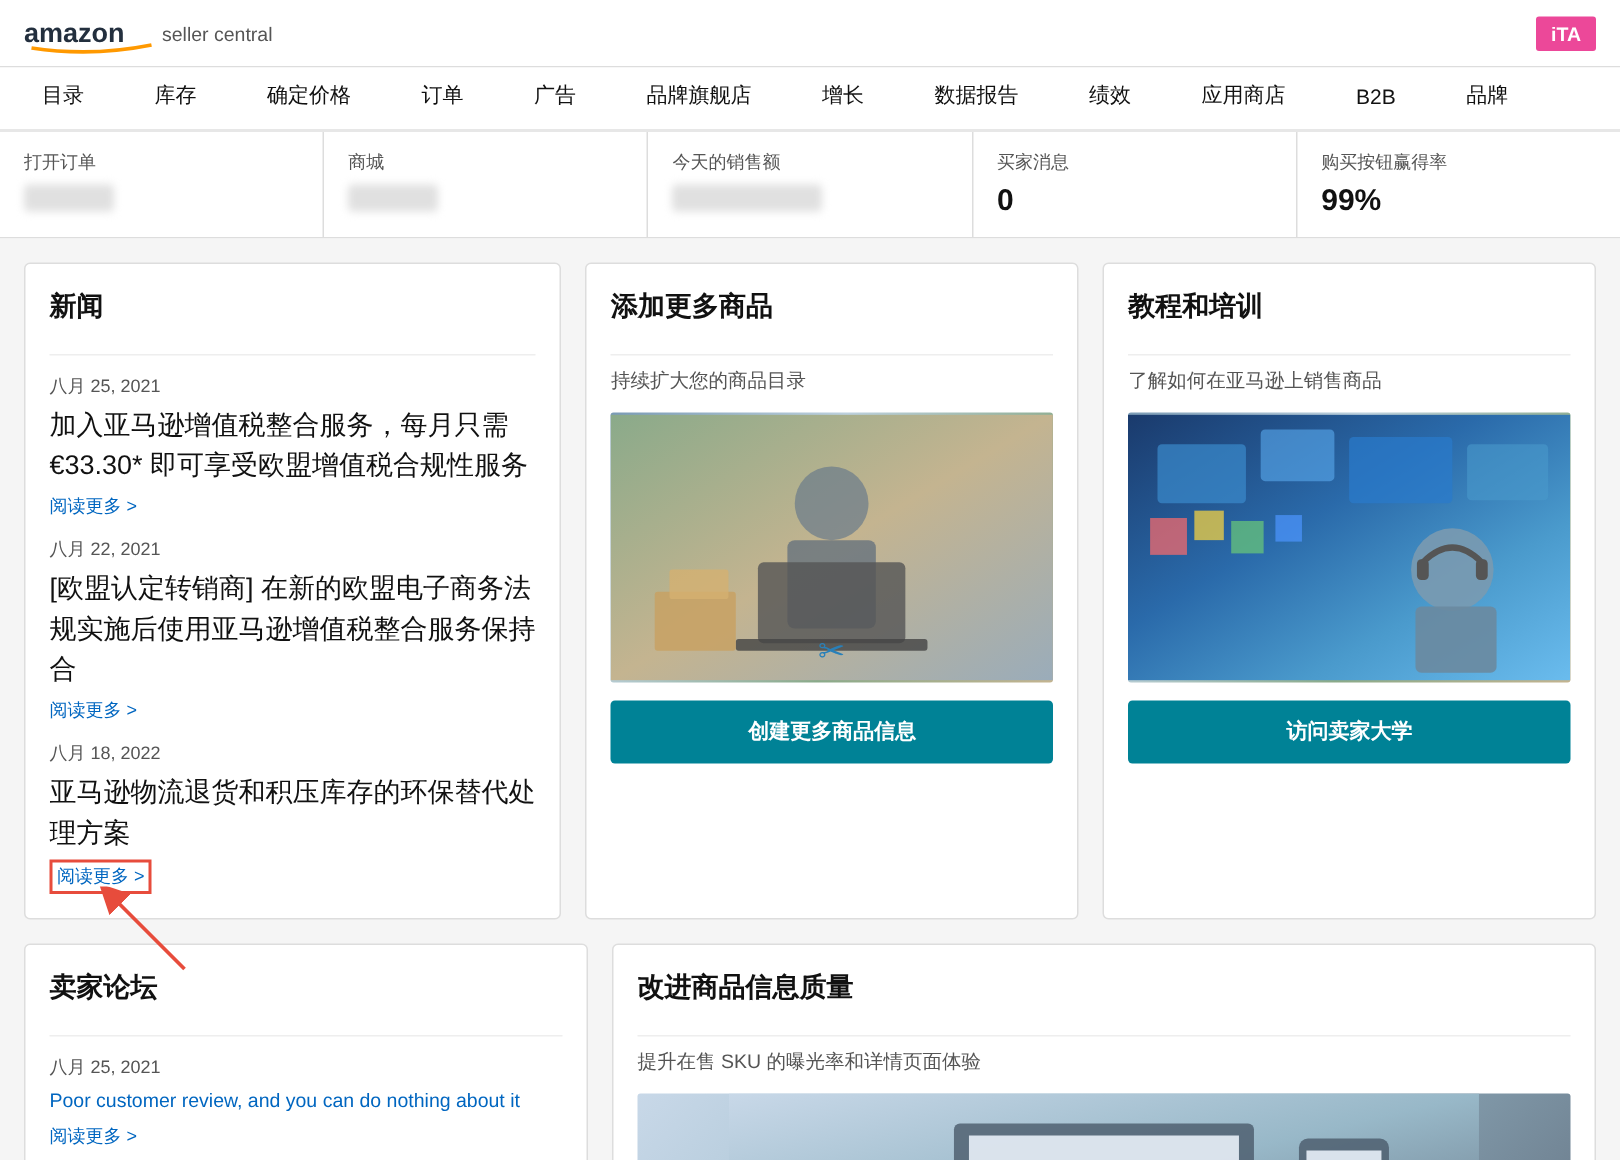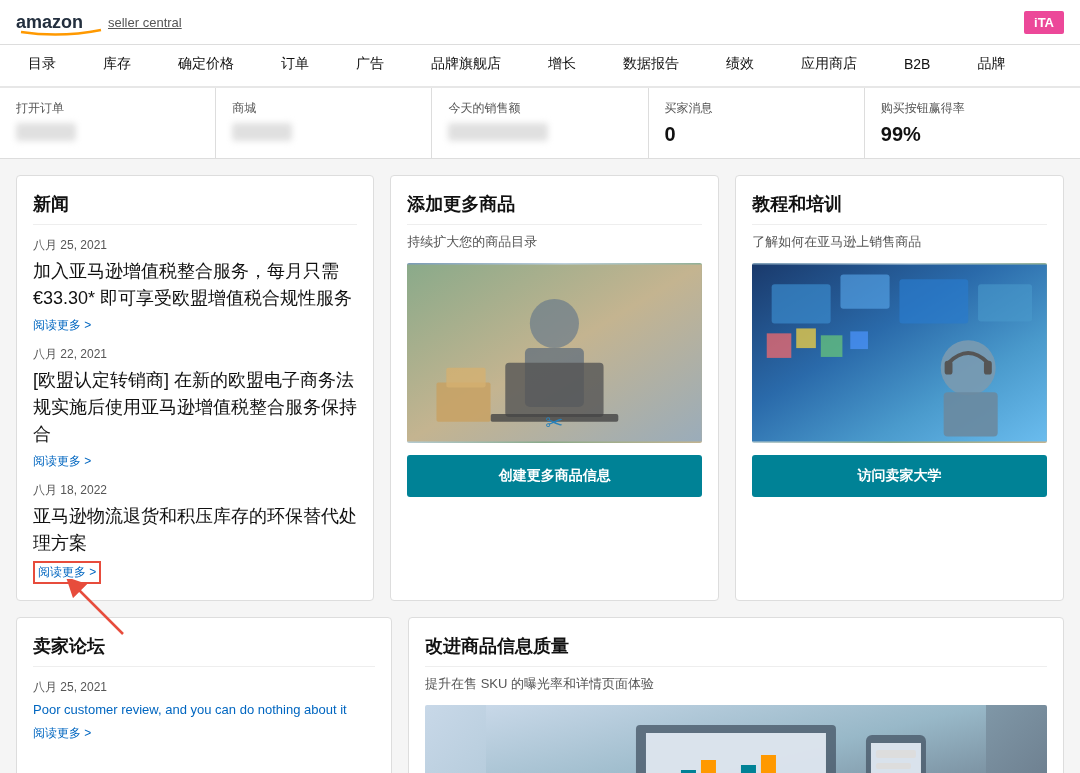--- a/index.html
+++ b/index.html
@@ -94,21 +94,21 @@
       border: 1px solid #ddd;
       border-radius: 4px;
       padding: 16px;
       flex: 1;
     }
     .card-title {
       font-size: 18px;
       font-weight: bold;
       color: #111;
       margin-bottom: 8px;
-      padding-bottom: 8px;
+      padding-bottom: 20px;
       border-bottom: 1px solid #eee;
     }
     .card-subtitle {
       font-size: 13px;
       color: #555;
       margin-bottom: 12px;
     }
 
     
     .news-date {
@@ -193,21 +193,21 @@
 <body>
 
 <div id="header">
   <div id="logo">
     <svg width="90" height="28" viewBox="0 0 90 28">
 
       <text x="0" y="20" font-size="18" font-weight="bold" fill="#232f3e" font-family="Arial">amazon</text>
 
       <path d="M5 24 Q45 30 85 22" stroke="#FF9900" stroke-width="2.5" fill="none"></path>
     </svg>
-    <span style="font-size:13px; color:#555; margin-left:2px;text-decoration:underline;">seller central</span>
+    <span style="font-size:13px; color:#555; margin-left:2px;">seller central</span>
   </div>
   <div id="ita-badge">iTA</div>
 </div>
 
 <nav id="nav">
   <span class="nav-item">目录</span>
   <span class="nav-item">库存</span>
   <span class="nav-item">确定价格</span>
   <span class="nav-item">订单</span>
   <span class="nav-item">广告</span>

